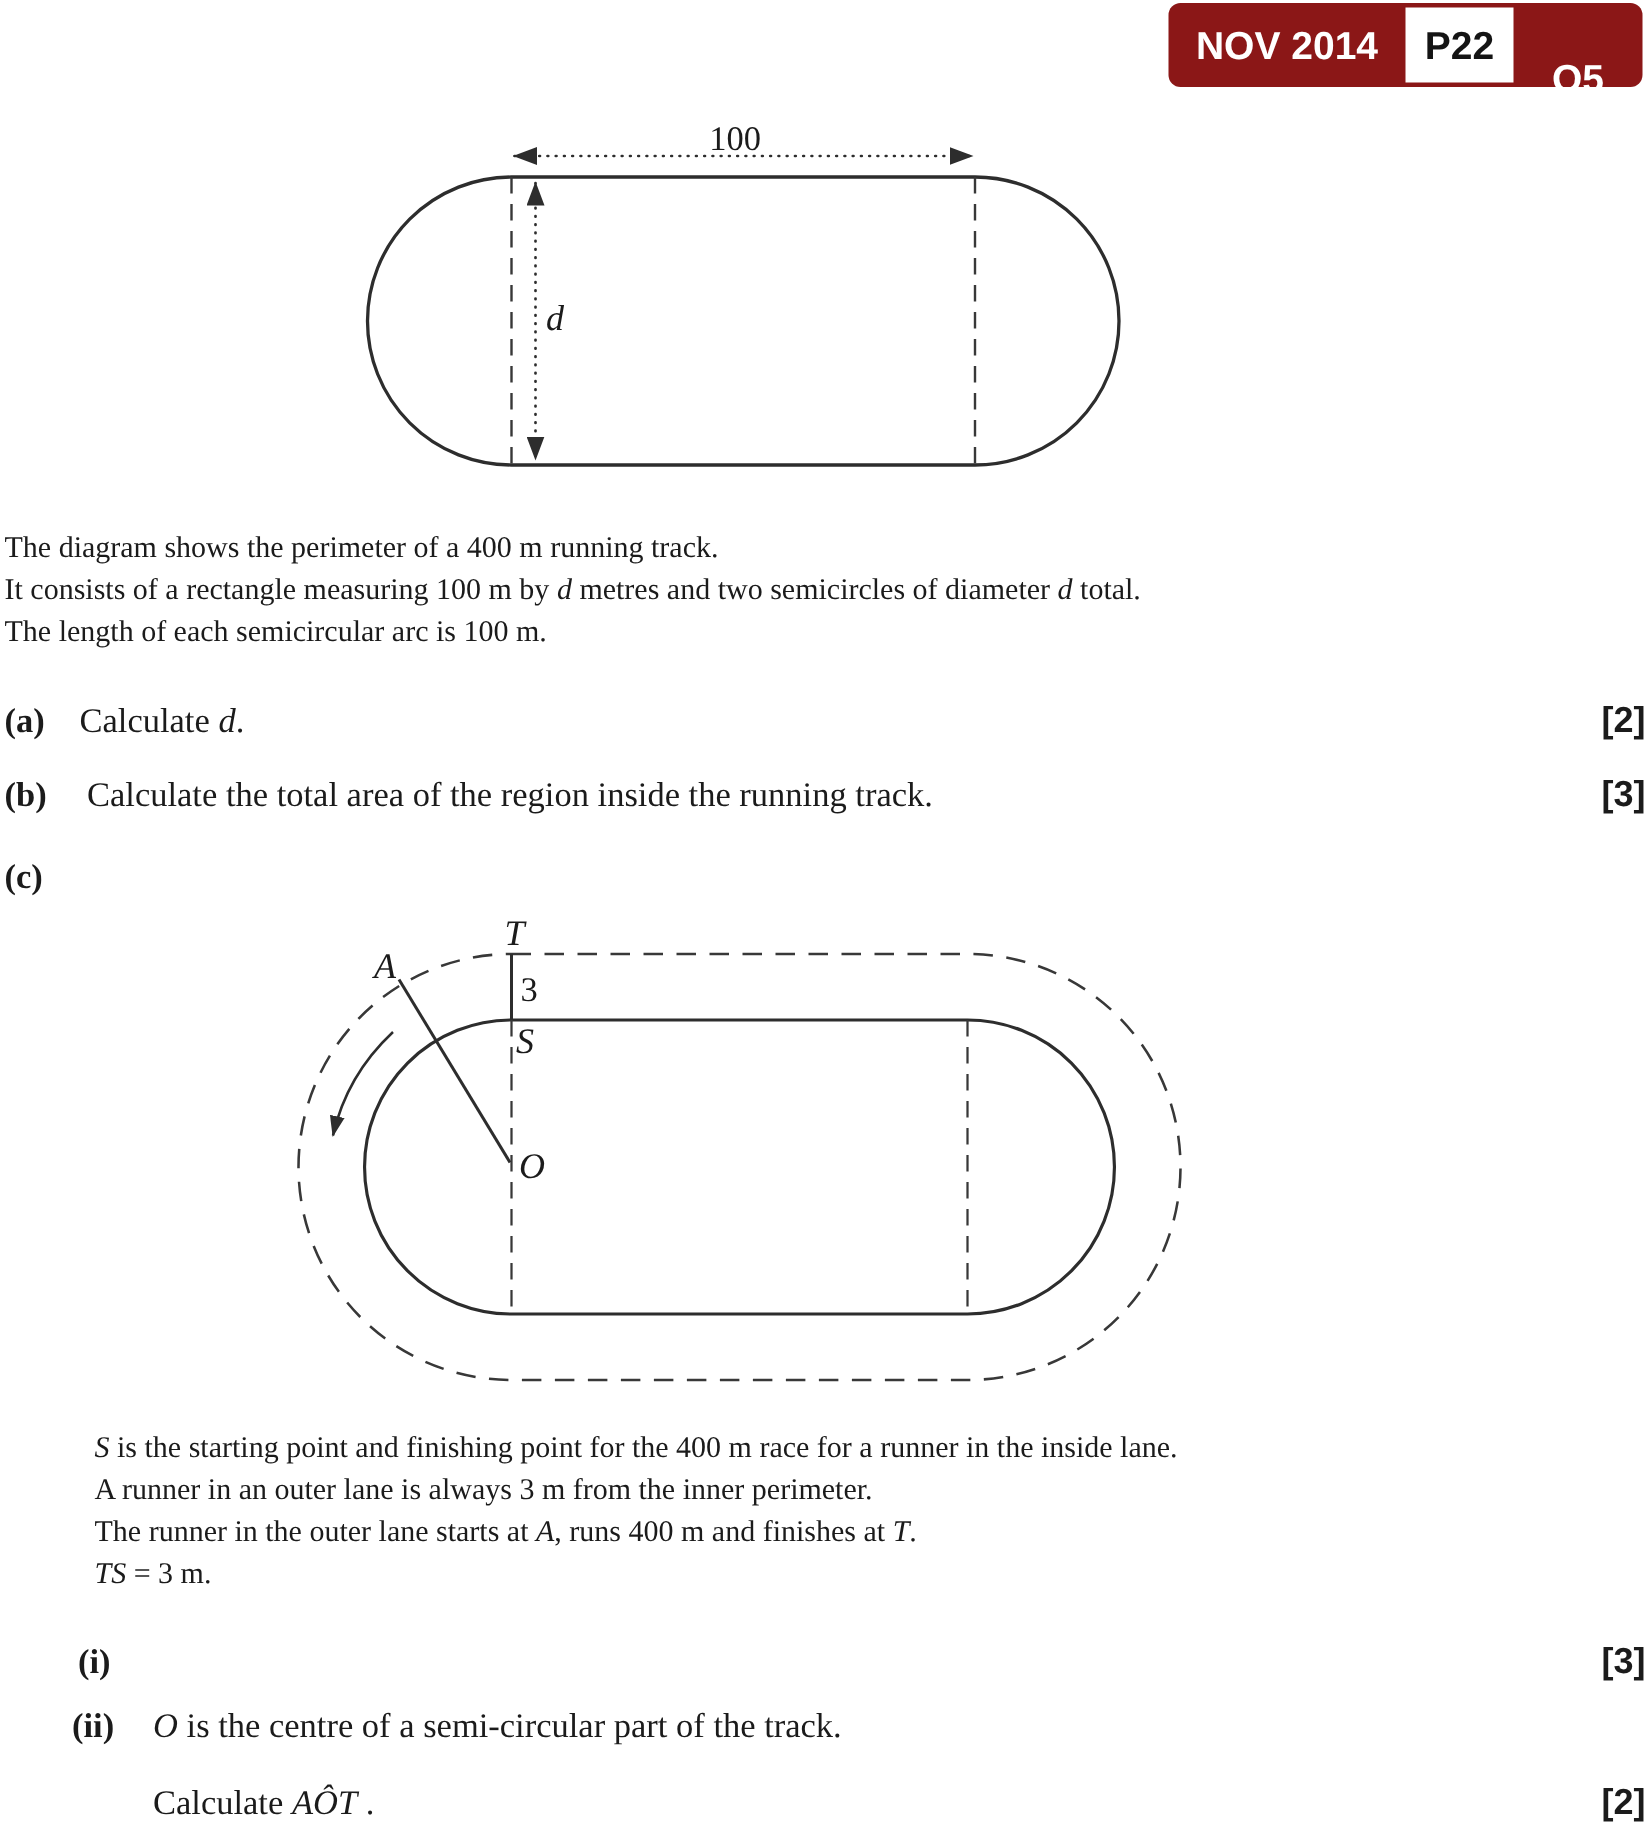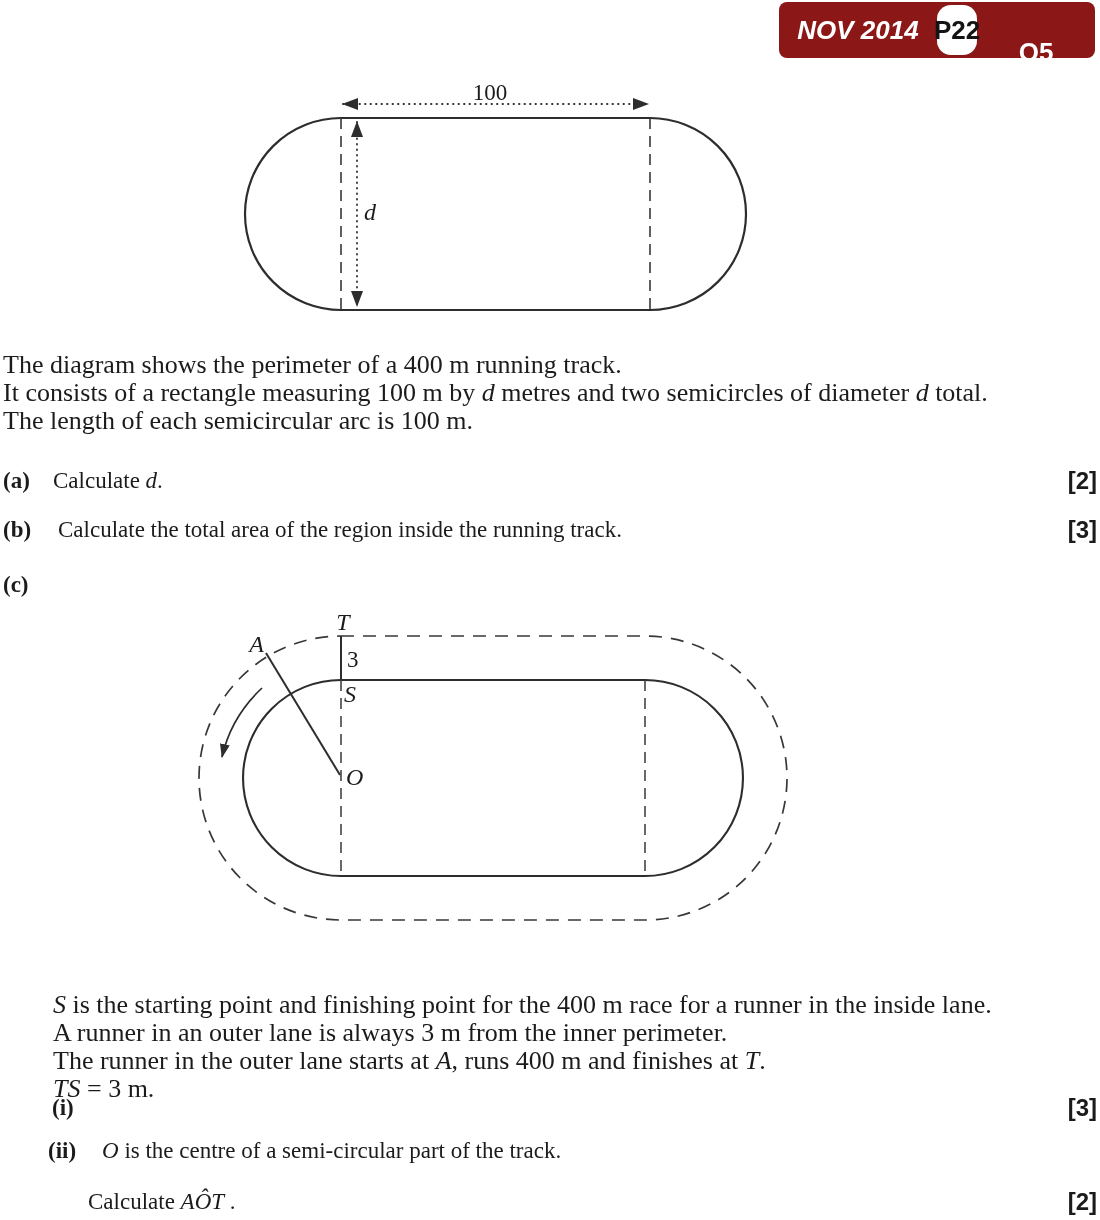--- a/index.html
+++ b/index.html
@@ -16,28 +16,28 @@
     font-family:"Liberation Serif","DejaVu Serif",serif;color:var(--ink);
   }
   
   .badge{
     position:absolute;left:779px;top:2px;height:56px;width:316px;
     background:var(--badge-maroon);border-radius:8px;
     display:flex;align-items:stretch;
     font-family:"Liberation Sans","DejaVu Sans",sans-serif;
     font-weight:bold;font-size:26px;color:var(--badge-text);
   }
-  .badge .seg-session{width:158px;display:flex;align-items:center;justify-content:center;font-style:italic;}
+  .badge .seg-session{width:158px;display:flex;align-items:center;justify-content:center;}
   .badge .seg-paper{
-    width:40px;margin:3px 0;background:var(--paper-box-bg);color:var(--paper-box-text);
-    border-radius:14px;display:flex;align-items:center;justify-content:center;
+    width:72px;margin:3px 0;background:var(--paper-box-bg);color:var(--paper-box-text);
+    border-radius:0;display:flex;align-items:center;justify-content:center;
   }
   .badge .seg-q{flex:1;display:flex;align-items:center;justify-content:center;margin-top:45px;}
   
-  .para{position:absolute;font-size:26px;line-height:28px;white-space:nowrap;}
+  .para{position:absolute;font-size:20px;line-height:28px;white-space:nowrap;}
   .row{position:absolute;left:0;width:1100px;height:28px;font-size:23px;line-height:28px;white-space:nowrap;}
   .row .plabel{position:absolute;font-weight:bold;}
   .row .ptext{position:absolute;}
   .row .mark{
     position:absolute;right:3px;top:0;
     font-family:"Liberation Sans","DejaVu Sans",sans-serif;font-weight:bold;font-size:24px;
   }
   .it, .rich .it{font-style:italic;}
   
   .dsvg{position:absolute;left:0;}
@@ -114,35 +114,35 @@
 
     <path d="M 262 83 Q 231 112 222 152" fill="none" stroke="#2D2D2D" stroke-width="1.7" marker-end="url(#ah2)"></path>
 
     <text class="itl" x="343" y="25" text-anchor="middle">T</text>
     <text x="347" y="62">3</text>
     <text class="itl" x="344" y="97">S</text>
     <text class="itl" x="346" y="180">O</text>
     <text class="itl" x="264" y="47" text-anchor="end">A</text>
   </svg>
 
-  <div class="para" style="left:53px;top:951px;margin-top:40px;">
+  <div class="para" style="left:63px;top:951px;">
     <div class="rich"><span class="it">S</span><span> is the starting point and finishing point for the 400 m race for a runner in the inside lane.</span></div>
     <div class="rich"><span>A runner in an outer lane is always 3 m from the inner perimeter.</span></div>
     <div class="rich"><span>The runner in the outer lane starts at </span><span class="it">A</span><span>, runs 400 m and finishes at </span><span class="it">T</span><span>.</span></div>
     <div class="rich"><span class="it">TS</span><span> = 3 m.</span></div>
   </div>
 
   <div class="row" style="top:1094px;">
     <span class="plabel" style="left:52px;">(i)</span>
     <span class="mark">[3]</span>
   </div>
 
   <div class="row" style="top:1137px;">
     <span class="plabel" style="left:48px;">(ii)</span>
     <span class="ptext rich" style="left:102px;"><span class="it">O</span><span> is the centre of a semi-circular part of the track.</span></span>
   </div>
 
   <div class="row" style="top:1188px;">
-    <span class="ptext rich" style="left:88px;"><span>Calculate </span><span class="it">AÔT</span><span> .</span></span>
+    <span class="ptext rich" style="left:102px;"><span>Calculate </span><span class="it">AÔT</span><span> .</span></span>
     <span class="mark">[2]</span>
   </div>
 
 </div>
 
 </body></html>

